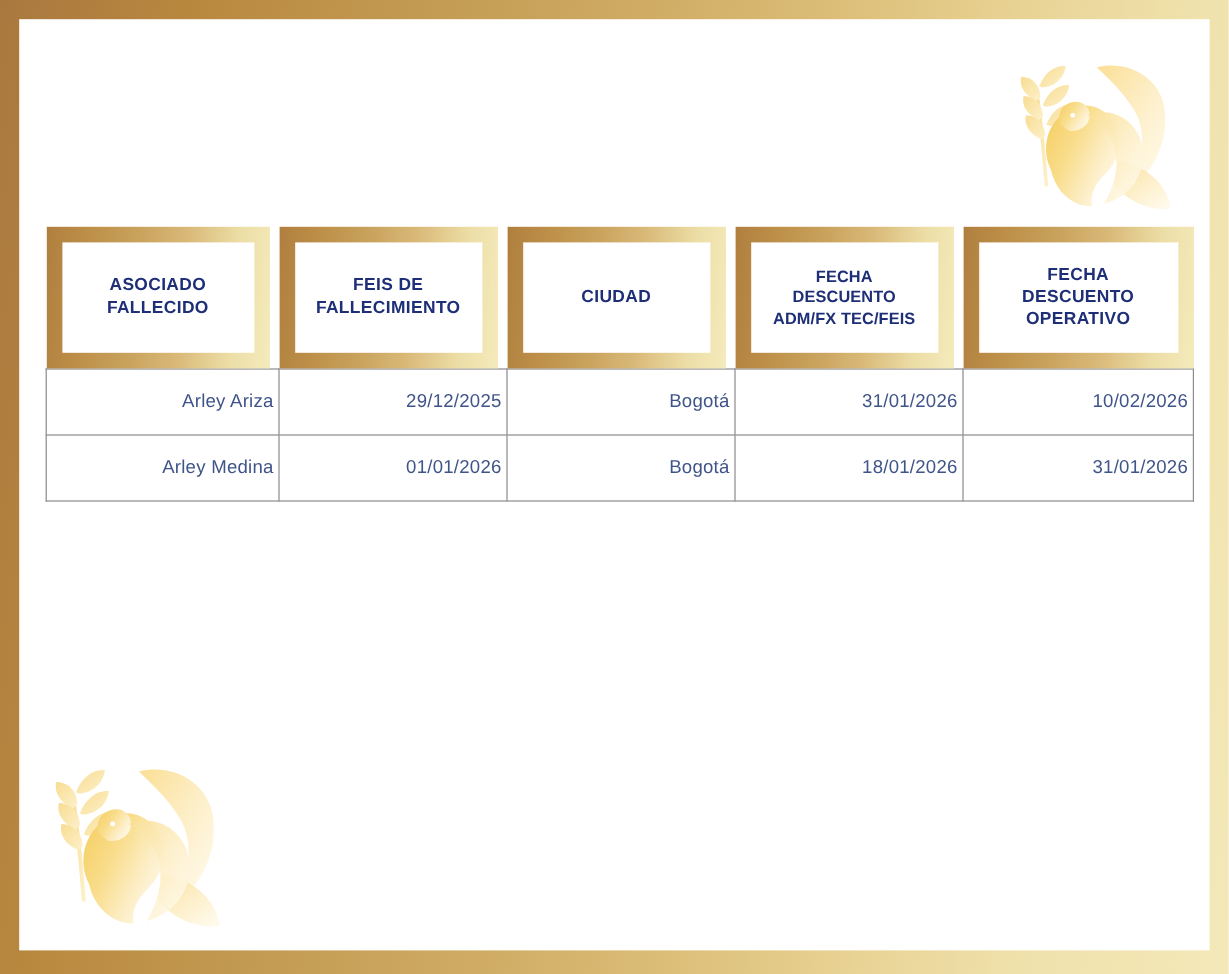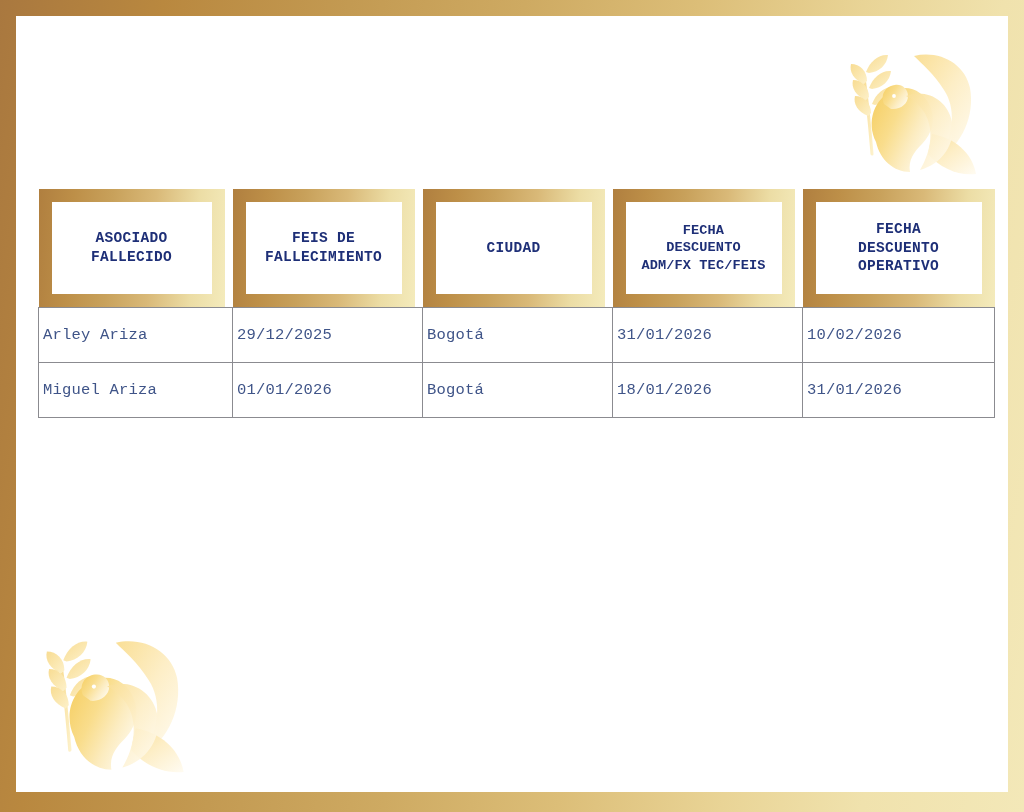--- a/index.html
+++ b/index.html
@@ -58,21 +58,20 @@
     width: 165px;
     height: 175px;
   }
 
   
   #table-wrap {
     position: absolute;
     left: 22px;
     top: 173px;
     width: 956px;
-    font-family: Liberation Mono, monospace;
   }
 
   #data-table {
     width: 956px;
     border-collapse: collapse;
     table-layout: fixed;
   }
 
   
   #data-table thead th {
@@ -120,21 +119,21 @@
     letter-spacing: 0.3px;
     white-space: pre-line;
     padding: 0 3px;
   }
   .hdr-text.tight { font-size: 13.6px; letter-spacing: 0.1px; }
 
   
   #data-table tbody td {
     height: 54px;
     border: 1px solid #8b8b90;
-    text-align: left;
+    text-align: right;
     vertical-align: middle;
     color: #3f5488;
     font-size: 15.5px;
     background: #ffffff;
     padding: 0 4px;
     letter-spacing: 0.2px;
   }
 </style>
 </head>
 <body>
@@ -284,21 +283,21 @@
         </thead>
         <tbody>
           <tr>
             <td>Arley Ariza</td>
             <td>29/12/2025</td>
             <td>Bogotá</td>
             <td>31/01/2026</td>
             <td>10/02/2026</td>
           </tr>
           <tr>
-            <td>Miguel Ariza</td>
+            <td>Arley Medina</td>
             <td>01/01/2026</td>
             <td>Bogotá</td>
             <td>18/01/2026</td>
             <td>31/01/2026</td>
           </tr>
         </tbody>
       </table>
     </div>
 
   </div>

